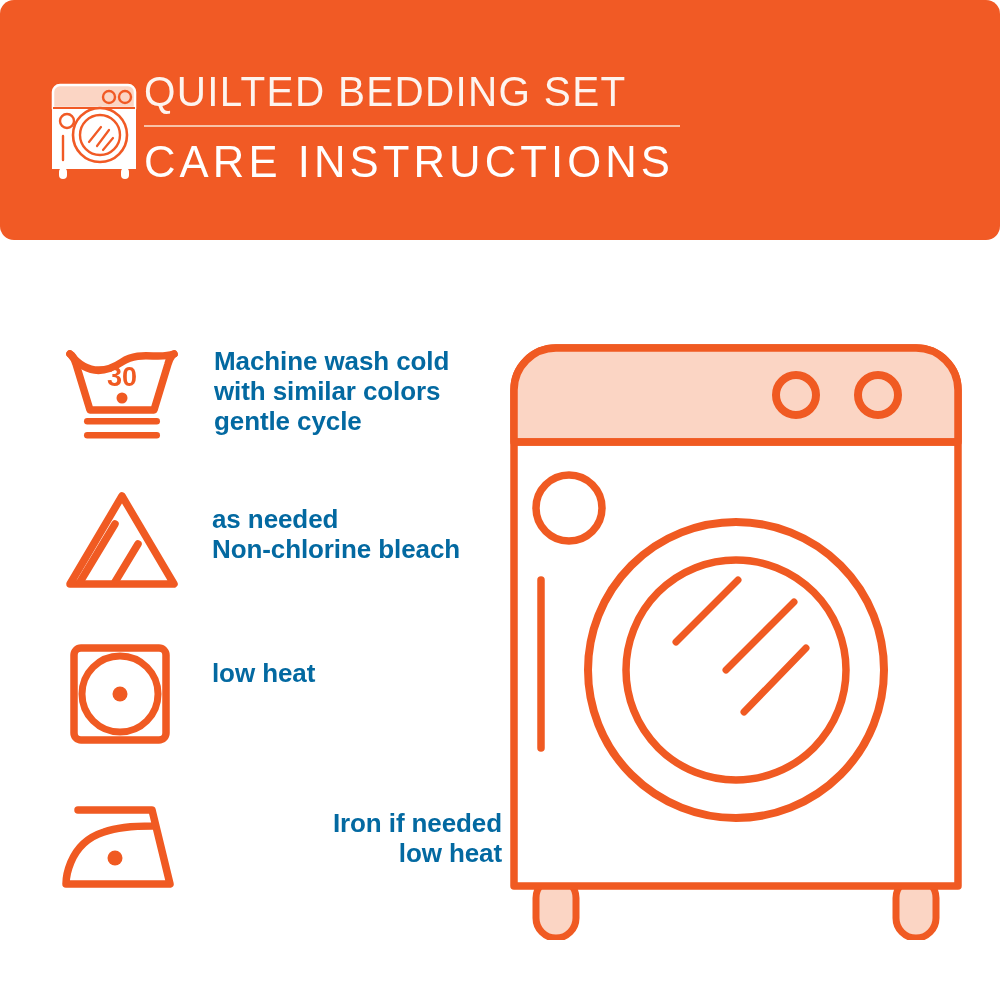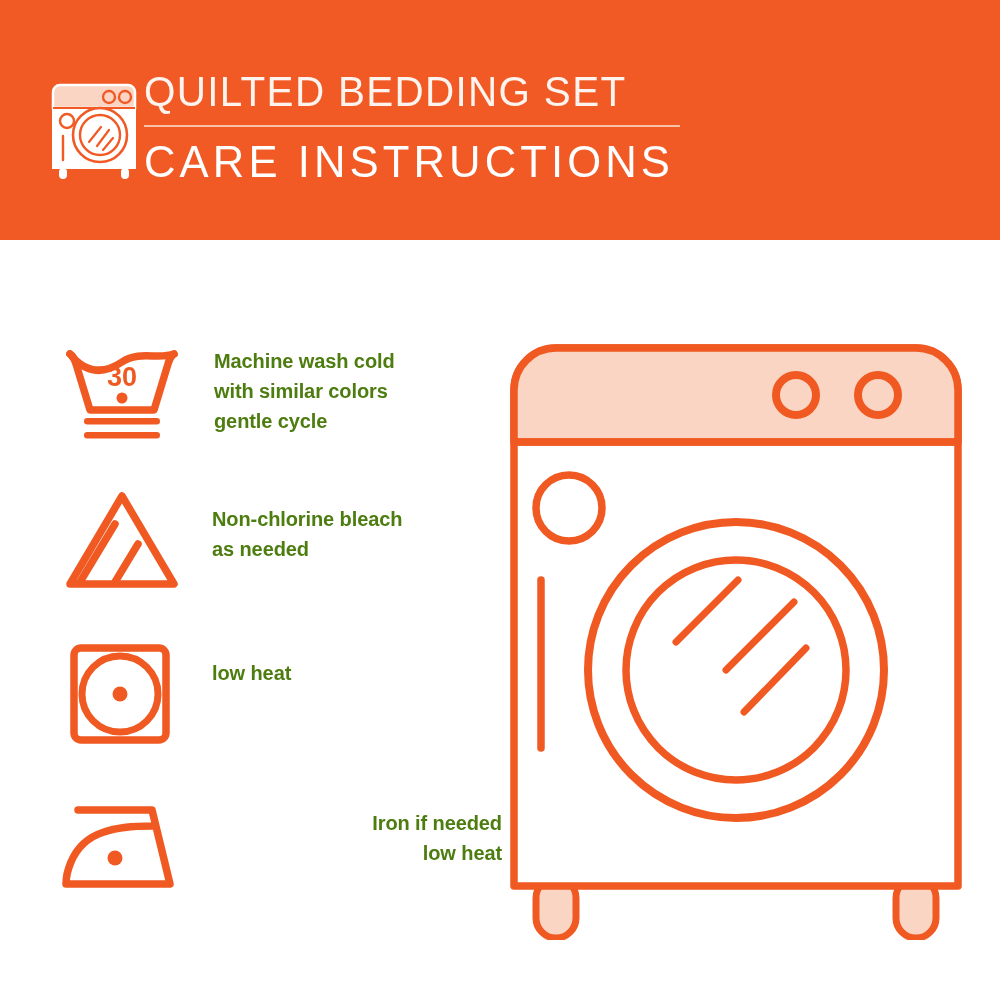--- a/index.html
+++ b/index.html
@@ -21,20 +21,21 @@
   }
 
   
   #header-band {
     position: absolute;
     left: 0;
     top: 0;
     width: 1000px;
     height: 240px;
     background: #F15A25;
+    border-radius: 14px;
   }
   #header-logo {
     position: absolute;
     left: 45px;
     top: 72px;
     width: 98px;
     height: 108px;
   }
   #header-text {
     position: absolute;
@@ -92,24 +93,24 @@
     left: 48px;
     top: 0;
     width: 120px;
     height: 120px;
   }
   .care-row .txt {
     position: absolute;
     left: 202px;
     top: 0;
     width: 290px;
-    font-size: 20px;
+    font-size: 26px;
     line-height: 30px;
     font-weight: 700;
-    color: #4d7c0f;
+    color: #0369a1;
     letter-spacing: -0.1px;
   }
   .care-row .txt div { white-space: nowrap; }
 
   #row-wash   { top: 100px; }
   #row-bleach { top: 248px; }
   #row-dry    { top: 400px; }
   #row-iron   { top: 552px; }
 
   #row-wash .sym   { left: 48px; top: 0px;  width: 124px; height: 108px; }
@@ -193,22 +194,22 @@
 
     <div class="care-row" id="row-bleach">
       <div class="sym">
         <svg width="124" height="104" viewBox="0 0 124 104" fill="none">
           <path d="M62 8 L114 96 H10 Z" fill="none" stroke="#F05A22" stroke-width="7.5" stroke-linejoin="round"></path>
           <line x1="55" y1="36" x2="20" y2="94" stroke="#F05A22" stroke-width="7.5" stroke-linecap="round"></line>
           <line x1="78" y1="56" x2="55" y2="94" stroke="#F05A22" stroke-width="7.5" stroke-linecap="round"></line>
         </svg>
       </div>
       <div class="txt">
+        <div>as needed</div>
         <div>Non-chlorine bleach</div>
-        <div>as needed</div>
       </div>
     </div>
 
     <div class="care-row" id="row-dry">
       <div class="sym">
         <svg width="110" height="108" viewBox="0 0 110 108" fill="none">
           <rect x="8" y="8" width="92" height="92" rx="7" fill="none" stroke="#F05A22" stroke-width="7.5"></rect>
           <circle cx="54" cy="54" r="38" fill="none" stroke="#F05A22" stroke-width="7"></circle>
           <circle cx="54" cy="54" r="7.5" fill="#F05A22"></circle>
         </svg>

